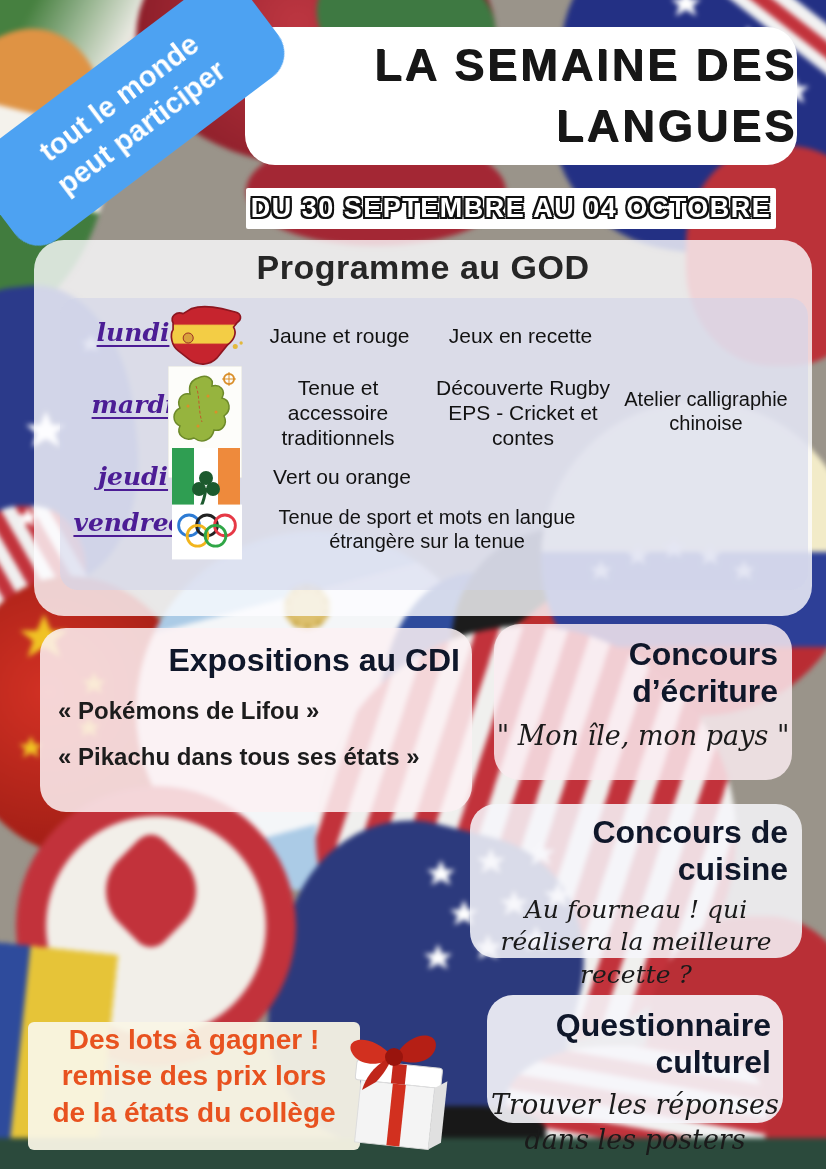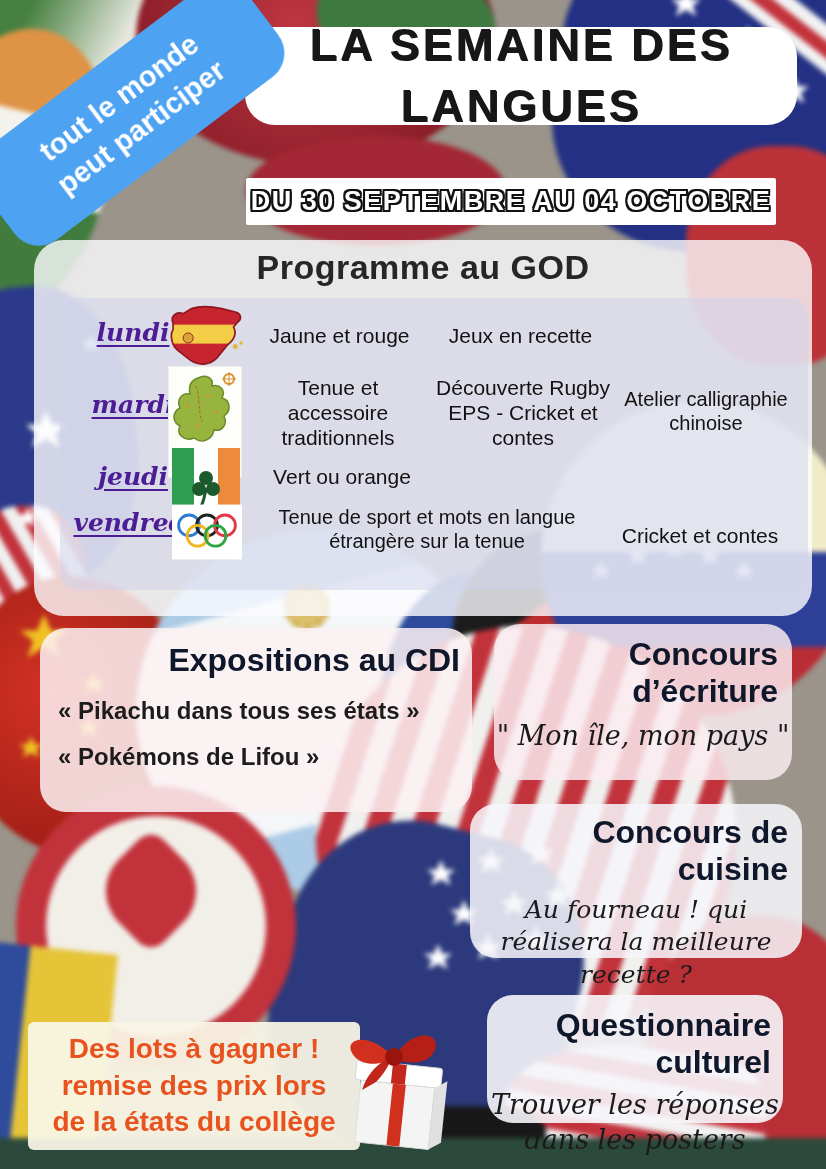--- a/index.html
+++ b/index.html
@@ -32,25 +32,25 @@
   .f-leaf{left:120px;top:860px;width:90px;height:90px;background:#c8303a;border-radius:20% 50% 20% 50%;transform:rotate(45deg);}
   .f-sweden{left:-40px;top:960px;width:160px;height:240px;background:linear-gradient(90deg,#2c4ba0 45%,#e8c431 45%);transform:rotate(6deg);}
   .f-brred{left:660px;top:930px;width:220px;height:280px;background:#bf2d35;border-radius:45%;}
   .f-usstripes2{left:520px;top:1060px;width:260px;height:140px;background:repeating-linear-gradient(10deg,#c8303a 0 16px,#f2f2f2 16px 32px);border-radius:40%;}
   .f-blackpin{left:380px;top:1120px;width:180px;height:60px;background:#181818;border-radius:40%;}
   .f-bottomgreen{left:-10px;top:1152px;width:860px;height:40px;background:#2a4a3c;}
   .stars{left:0;top:0;width:826px;height:1169px;}
 
   
   .panel{position:absolute;z-index:2;border-radius:26px;}
-  .p-title{left:245px;top:27px;width:552px;height:98px;background:#ffffff;border-radius:30px;
-           display:flex;flex-direction:column;justify-content:center;text-align:center;}
+  .p-title{left:245px;top:27px;width:552px;height:138px;background:#ffffff;border-radius:30px;
+           display:flex;flex-direction:column;justify-content:center;text-align:center;align-items:flex-end;}
   .title-line{font-size:45px;font-weight:800;color:#171717;letter-spacing:3px;line-height:1.35;
               text-shadow:1px 1px 0 #171717;}
-  .p-date{left:246px;top:178px;width:530px;height:47px;background:#ffffff;border-radius:2px;
+  .p-date{left:246px;top:188px;width:530px;height:41px;background:#ffffff;border-radius:2px;
           display:flex;align-items:center;justify-content:center;}
   .date-text{font-size:27px;font-weight:800;letter-spacing:1.5px;color:#fff;
      text-shadow:-2px -2px 0 #111,2px -2px 0 #111,-2px 2px 0 #111,2px 2px 0 #111,0 -2px 0 #111,0 2px 0 #111,-2px 0 0 #111,2px 0 0 #111;}
 
   .ribbon{position:absolute;left:-35px;top:55px;width:330px;height:115px;z-index:3;
           background:var(--ribbon-blue,#4da2f2);border-radius:30px;transform:rotate(-37deg);
           display:flex;align-items:center;justify-content:center;text-align:center;
           color:#fff;font-weight:800;font-size:29px;line-height:1.25;}
 
   .p-prog{left:34px;top:240px;width:778px;height:376px;background:rgba(253,253,255,.80);border-radius:30px;}
@@ -80,21 +80,21 @@
 
   .p-dess{left:114px;top:847px;width:272px;height:166px;background:rgba(249,241,243,.90);}
   .p-dess .h2{margin:12px 12px 0;}
   .p-dess .quote{margin-top:8px;text-align:center;font-size:27px;line-height:1.35;padding:0 10px;}
 
   .p-quest{left:477px;top:995px;width:296px;height:128px;background:rgba(246,246,251,.90);margin-left:10px;}
   .p-quest .h2{margin:12px 12px 0;}
   .p-quest .quote{margin-top:6px;text-align:center;font-size:27px;line-height:1.3;}
 
   .p-lots{left:28px;top:1022px;width:332px;height:128px;background:rgba(249,245,230,.94);border-radius:6px;
-          display:flex;flex-direction:column;justify-content:center;text-align:center;}
+          display:flex;flex-direction:column;text-align:center;}
   .lots-line{font-size:28px;font-weight:800;color:var(--lots-orange,#e8521f);line-height:1.3;white-space:nowrap;}
 
   .gift{position:absolute;left:332px;top:1012px;z-index:4;}
 </style>
 </head>
 <body>
 
 <div class="page">
 
   <div class="bg">
@@ -237,26 +237,25 @@
     <svg width="70" height="56" viewBox="0 0 74 58">
       <rect width="74" height="58" fill="#ffffff"></rect>
       <circle cx="18" cy="22" r="11" fill="none" stroke="#2e7bd4" stroke-width="3"></circle>
       <circle cx="37" cy="22" r="11" fill="none" stroke="#222222" stroke-width="3"></circle>
       <circle cx="56" cy="22" r="11" fill="none" stroke="#e63946" stroke-width="3"></circle>
       <circle cx="27" cy="33" r="11" fill="none" stroke="#f2b51d" stroke-width="3"></circle>
       <circle cx="46" cy="33" r="11" fill="none" stroke="#2fa646" stroke-width="3"></circle>
     </svg>
   </div>
   <div class="cell" style="left:252px;top:506px;width:350px;font-size:20px;">Tenue de sport et mots en langue étrangère sur la tenue</div>
-  <div class="cell" style="left:600px;top:524px;width:200px;">Cricket et contes</div>
 
   <div class="panel p-expo">
     <div class="h2 expo-head">Expositions au CDI</div>
+    <div class="expo-item">« Pokémons de Lifou »</div>
     <div class="expo-item">« Pikachu dans tous ses états »</div>
-    <div class="expo-item">« Pokémons de Lifou »</div>
   </div>
 
   <div class="panel p-ecrit">
     <div class="h2">Concours d’écriture</div>
     <div class="quote cursive">" Mon île, mon pays "</div>
   </div>
 
   <div class="panel p-cuis">
     <div class="h2">Concours de cuisine</div>
     <div class="quote cursive">Au fourneau ! qui réalisera la meilleure recette ?</div>

